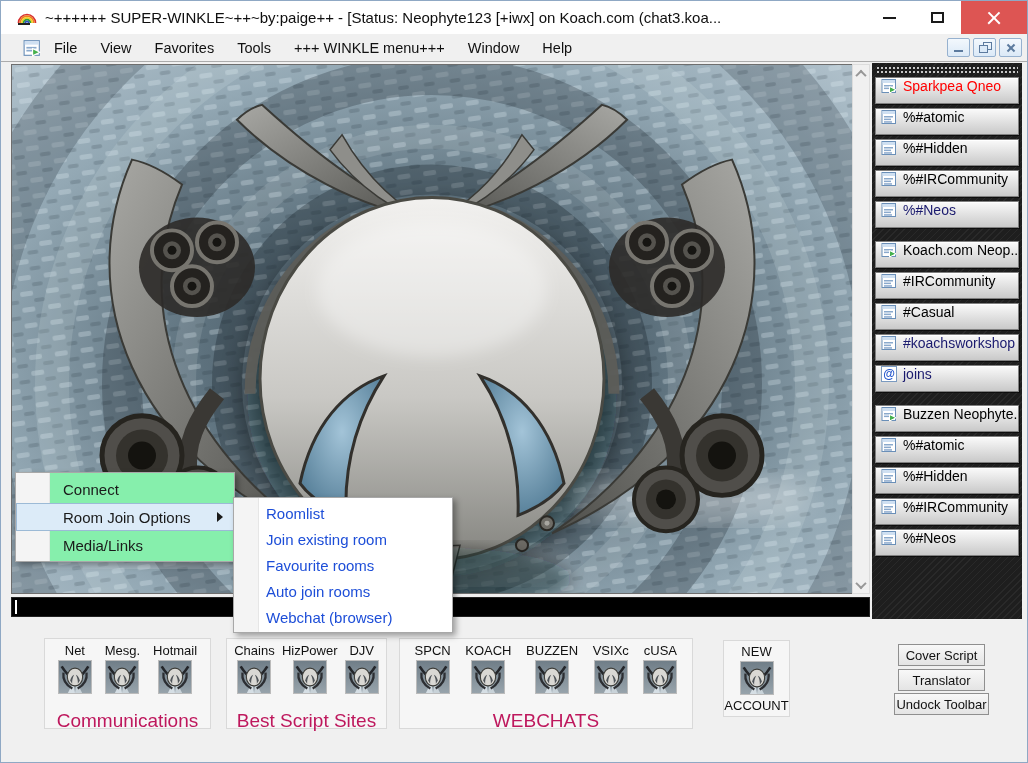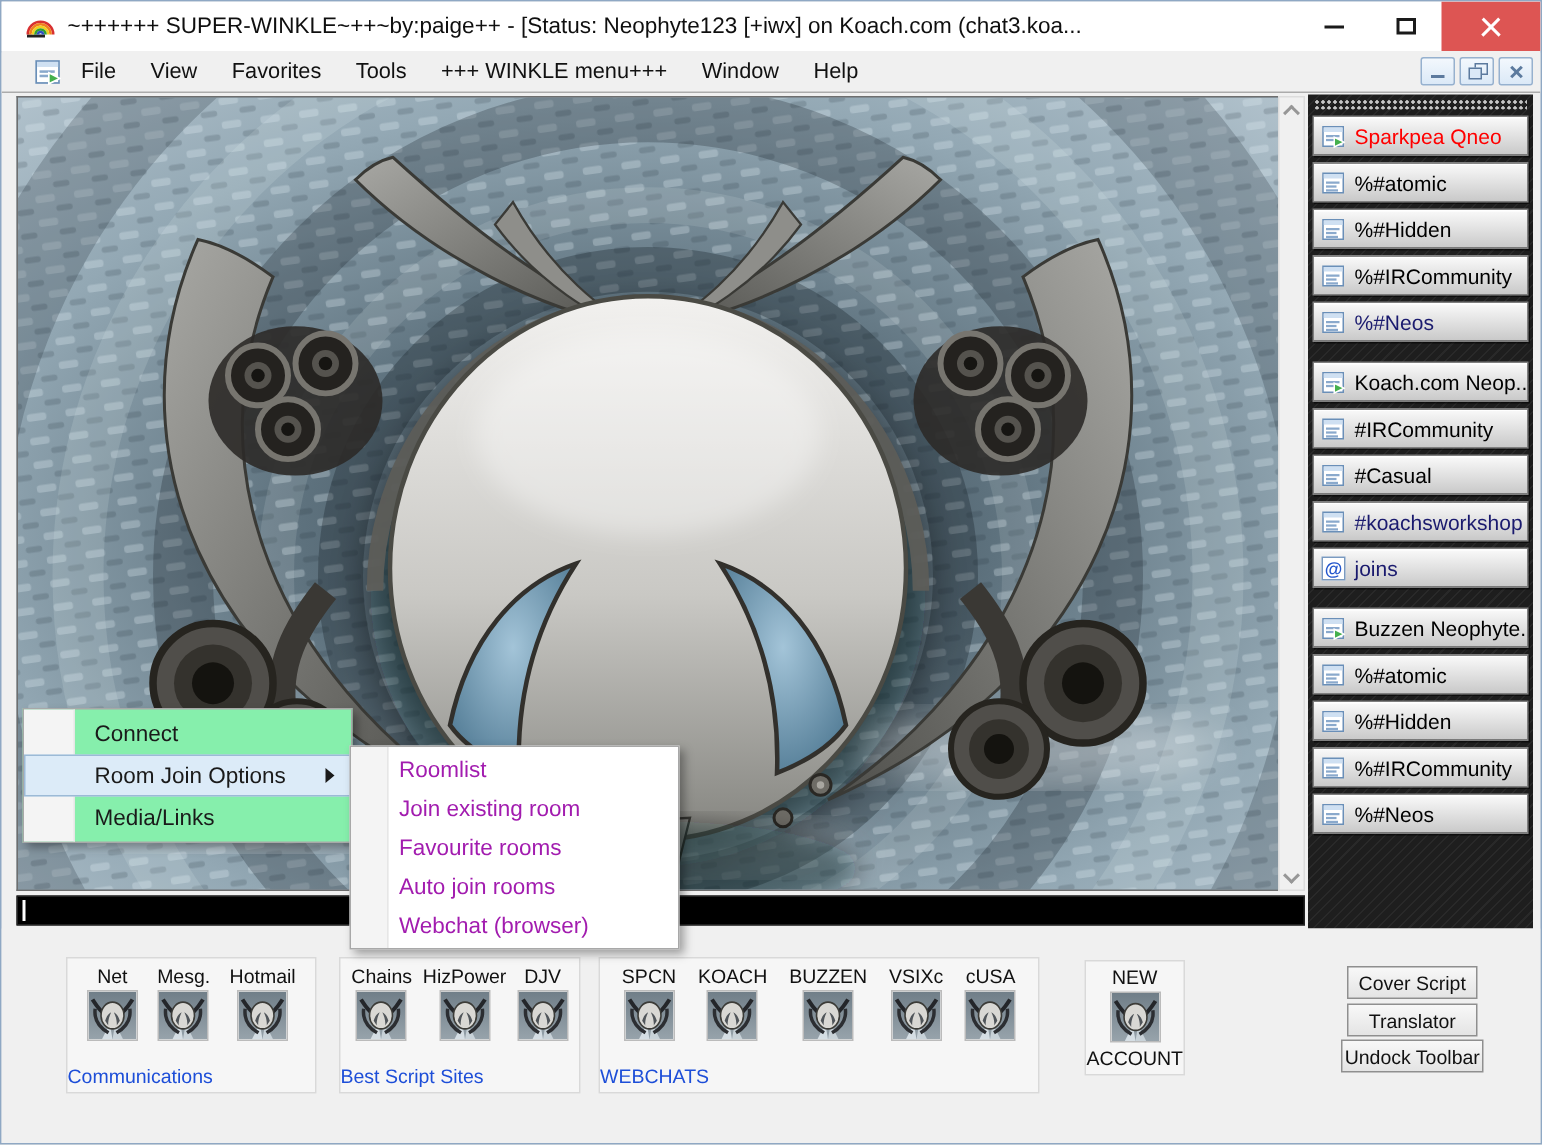--- a/index.html
+++ b/index.html
@@ -42,52 +42,52 @@
   .chev-up { transform:rotate(45deg) translate(1px,1px); }
   .chev-down { transform:rotate(225deg) translate(1px,1px); }
   .input-line { position:absolute; left:10px; top:596px; width:859px; height:20px; background:#000; border:1px solid #222; }
   .caret { position:absolute; left:3px; top:2px; width:2px; height:14px; background:#fff; }
 
   
   .switchbar { position:absolute; left:871px; top:62px; width:150px; height:556px; background:#1e1e1e;
     background-image:repeating-linear-gradient(135deg, rgba(255,255,255,0.05) 0 1px, transparent 1px 5px); padding:2px 3px 0 3px; }
   .grip { height:7px; margin:1px 1px 4px 1px;
     background-image:radial-gradient(circle, #c7c7c7 1px, transparent 1.3px); background-size:4px 4px; }
-  .sb-btn { width:100%; height:27px; margin-bottom:4px; display:flex; align-items:center; gap:6px; padding-left:5px;
+  .sb-btn { width:100%; height:27px; margin-bottom:4px; display:flex; gap:6px; padding-left:5px;
     background:linear-gradient(#fafafa,#c9c9c9); border:1px solid #7f7f7f; box-shadow:inset 0 1px 0 #ffffff, 1px 1px 0 rgba(0,0,0,0.55);
     font-size:14px; color:#000; white-space:nowrap; overflow:hidden; }
   .sb-btn .sb-icon { width:16px; height:16px; flex:0 0 auto; }
   .sb-btn.group-start { margin-top:13px; }
   .c-red { color:#ff0000; } .c-navy { color:#1a1a6e; }
   .at-icon { width:16px; height:16px; background:#fff; border:1px solid #7a9ac0; color:#2255cc; font-size:12px; font-weight:bold;
     display:flex; align-items:center; justify-content:center; flex:0 0 auto; }
 
   
   .menu-popup { position:absolute; left:14px; top:471px; width:220px; background:#86efac; border:1px solid #a8a8a8;
     box-shadow:3px 3px 6px rgba(0,0,0,0.35); z-index:60; padding:2px 0; }
   .menu-popup::before { content:""; position:absolute; left:0; top:0; bottom:0; width:33px; background:#f4f4f4; border-right:1px solid #e6e6e6; }
   .mi { position:relative; height:28px; display:flex; align-items:center; padding-left:46px; padding-right:8px;
     font-size:15px; color:#1a1a1a; border:1px solid transparent; }
   .mi.hl { background:#dcebf8; border:1px solid #9cbad6; }
   .submenu-arrow { position:absolute; right:10px; width:0; height:0; border-left:6px solid #1a1a1a; border-top:5px solid transparent; border-bottom:5px solid transparent; }
   .submenu-popup { position:absolute; left:232px; top:496px; width:220px; background:#ffffff; border:1px solid #a8a8a8;
     box-shadow:3px 3px 6px rgba(0,0,0,0.35); z-index:61; padding:2px 0; }
   .submenu-popup::before { content:""; position:absolute; left:0; top:0; bottom:0; width:24px; background:#f4f4f4; border-right:1px solid #e6e6e6; }
-  .smi { position:relative; height:26px; display:flex; align-items:center; padding-left:32px; font-size:15px; color:#a21caf; }
+  .smi { position:relative; height:26px; display:flex; align-items:center; padding-left:32px; font-size:15px; color:#1d4ed8; }
 
   
   .toolbar { position:absolute; left:0; top:618px; width:100%; height:145px; background:#f0f0f0; }
   .tgroup { position:absolute; background:#f6f6f6; border:1px solid #d9d9d9; }
   .tg-std { top:19px; height:91px; }
   .tg-items { display:flex; justify-content:space-evenly; align-items:flex-start; padding-top:4px; }
   .titem { display:flex; flex-direction:column; align-items:center; gap:2px; }
   .titem-label { font-size:13px; color:#111; }
   .skull-btn { width:34px; height:34px; border:1px solid #bbb; box-shadow:0 0 0 1px #fff inset; }
   .skull-btn svg { display:block; width:100%; height:100%; }
-  .tg-caption { position:absolute; left:0; right:0; top:71px; text-align:left; font-size:13px; color:#1d4ed8; }
+  .tg-caption { position:absolute; left:0; right:0; top:71px; text-align:center; font-size:19px; color:#be185d; }
   .tg-small { top:21px; height:77px; display:flex; flex-direction:column; align-items:center; padding-top:3px; }
   .tg-small .titem-label { margin-bottom:2px; }
   .tg-small .bottom-label { margin-top:3px; }
   .tb-btn { position:absolute; height:22px; background:linear-gradient(#f8f8f8,#e4e4e4); border:1px solid #8f8f8f; border-radius:0;
     font-size:13px; color:#111; display:flex; align-items:center; justify-content:center; }
 </style>
 </head>
 <body>
 
 <svg width="0" height="0" style="position:absolute">

